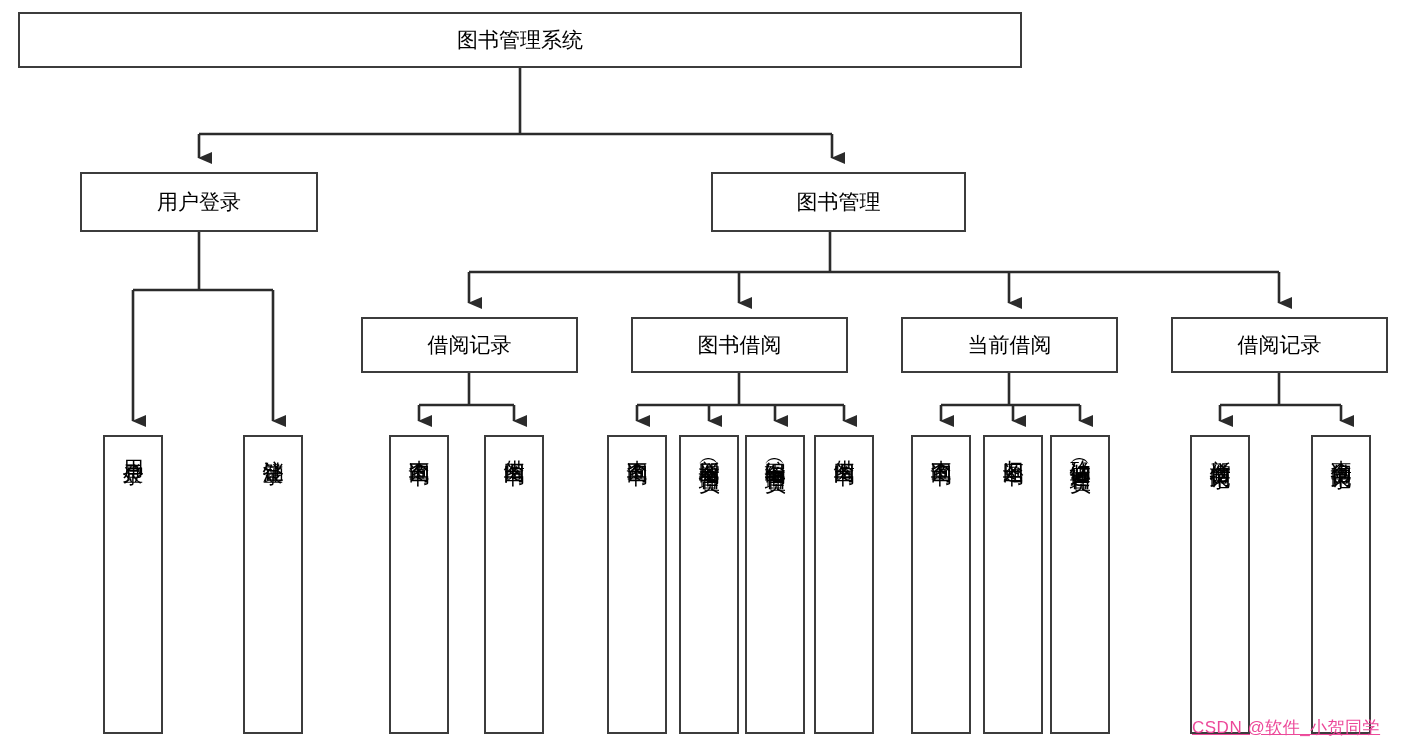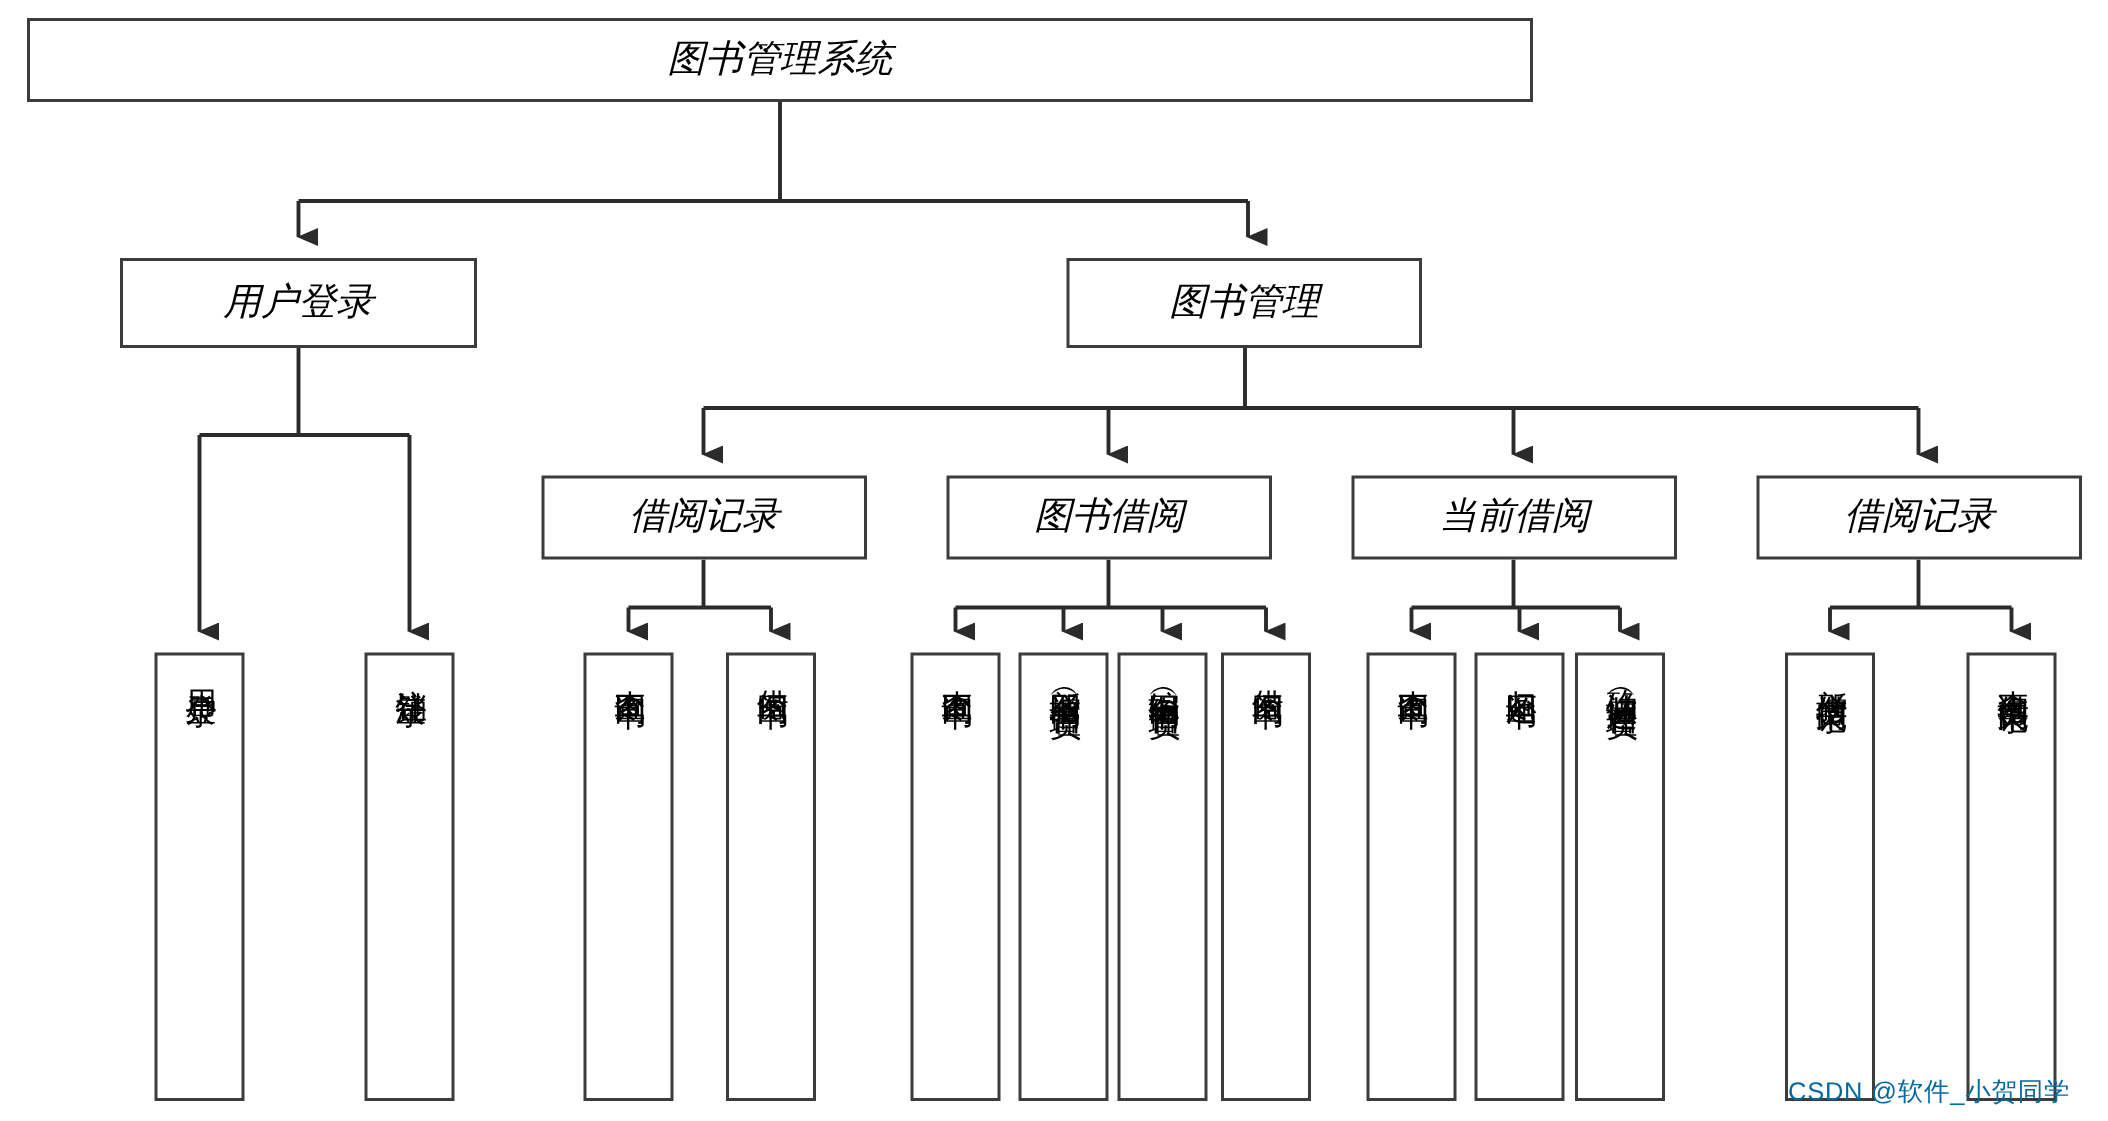--- a/index.html
+++ b/index.html
@@ -35,42 +35,42 @@
     justify-content: center;
     color: #000000;
     text-align: center;
   }
   .node-label {
     display: block;
     line-height: 1.18;
     white-space: pre-line;
   }
   .h-node {
-    font-size: 25px;
-    font-style: italic;
+    font-size: 21px;
   }
   .v-node .node-label {
     writing-mode: vertical-rl;
     text-orientation: upright;
     font-size: 21px;
     letter-spacing: 2px;
     line-height: 1.25;
     white-space: nowrap;
   }
   .v-node {
     align-items: flex-start;
     justify-content: center;
     padding-top: 6px;
   }
   .watermark {
     position: absolute;
     font-size: 17px;
-    color: #0369a1;
+    color: #ec4899;
     white-space: nowrap;
     letter-spacing: 0.5px;
+    text-decoration: underline;
   }
 </style>
 </head>
 <body>
 
 <div id="canvas">
 
   <svg id="edges" viewBox="0 0 1405 747" xmlns="http://www.w3.org/2000/svg">
     <defs>
       <marker id="arrow" viewBox="0 0 12 14" refX="6" refY="13" markerWidth="12" markerHeight="14" orient="auto" markerUnits="userSpaceOnUse">
@@ -126,21 +126,21 @@
     </g>
   </svg>
 
   <div class="node h-node" style="left:18px; top:12px; width:1004px; height:56px;">
     <span class="node-label">图书管理系统</span>
   </div>
 
   <div class="node h-node" style="left:80px; top:172px; width:238px; height:60px;">
     <span class="node-label">用户登录</span>
   </div>
-  <div class="node h-node" style="left:711px; top:172px; width:237px; height:60px;">
+  <div class="node h-node" style="left:711px; top:172px; width:255px; height:60px;">
     <span class="node-label">图书管理</span>
   </div>
 
   <div class="node h-node" style="left:361px; top:317px; width:217px; height:56px;">
     <span class="node-label">借阅记录</span>
   </div>
   <div class="node h-node" style="left:631px; top:317px; width:217px; height:56px;">
     <span class="node-label">图书借阅</span>
   </div>
   <div class="node h-node" style="left:901px; top:317px; width:217px; height:56px;">

